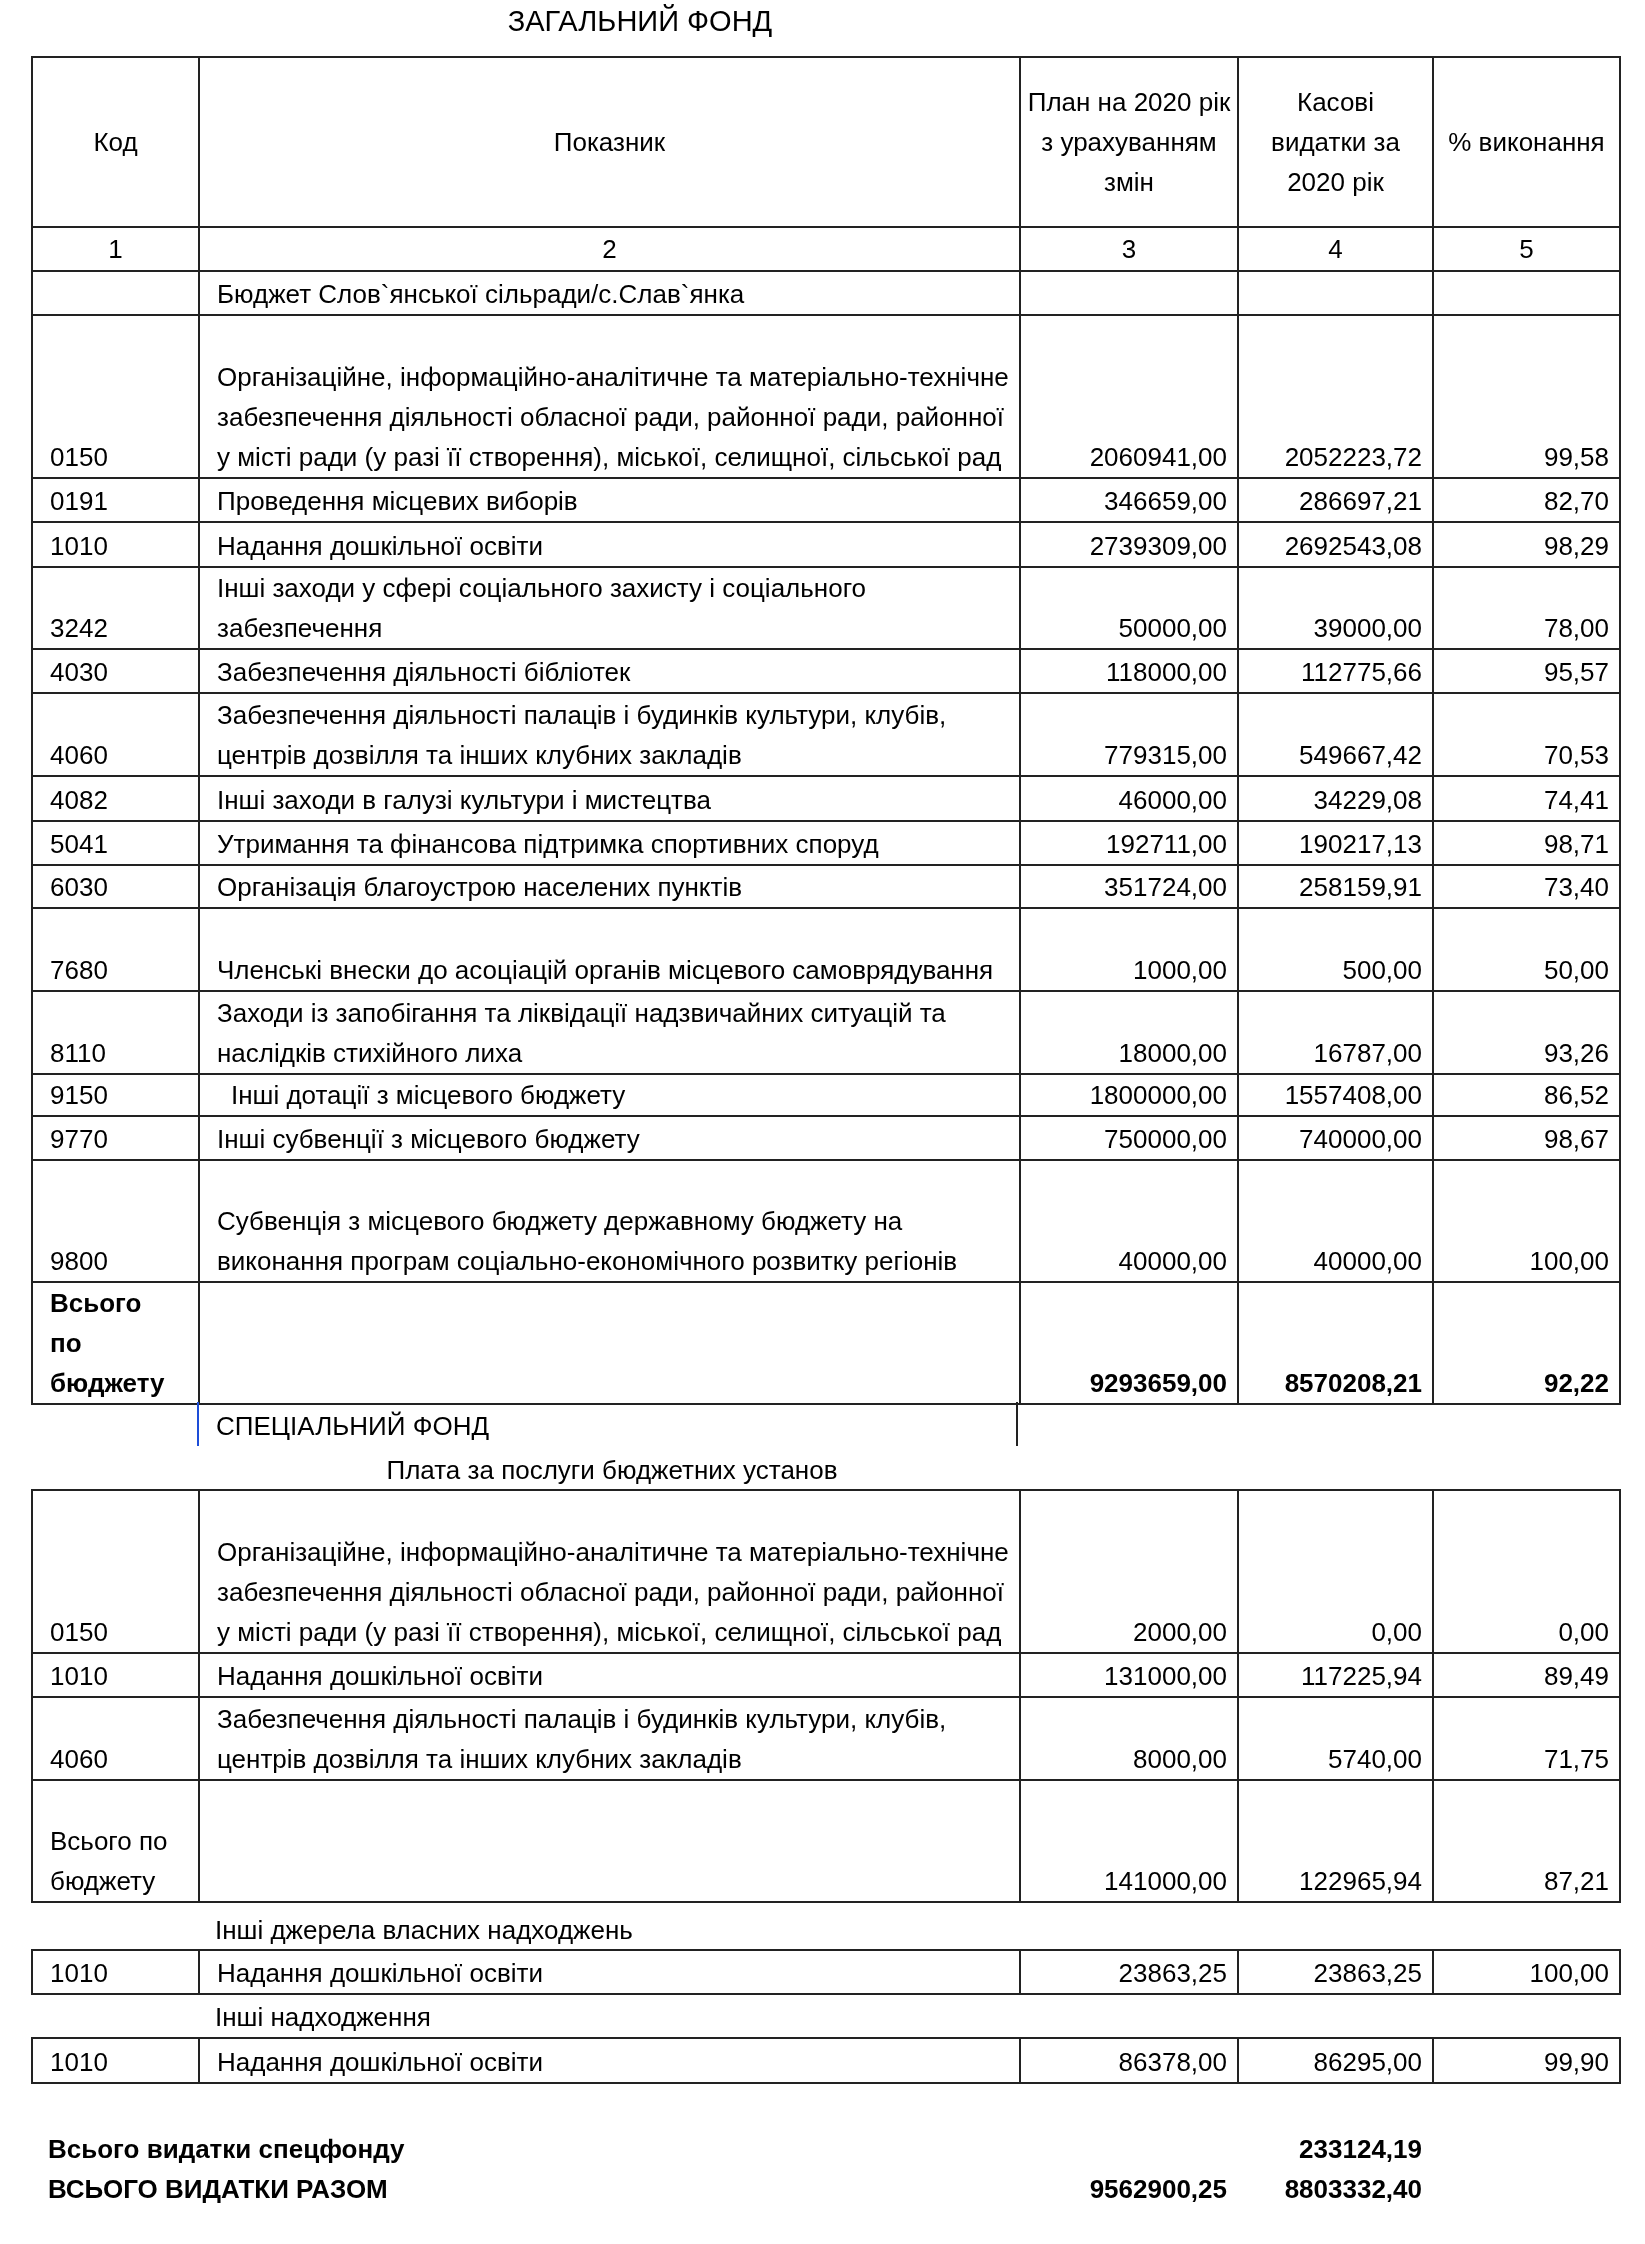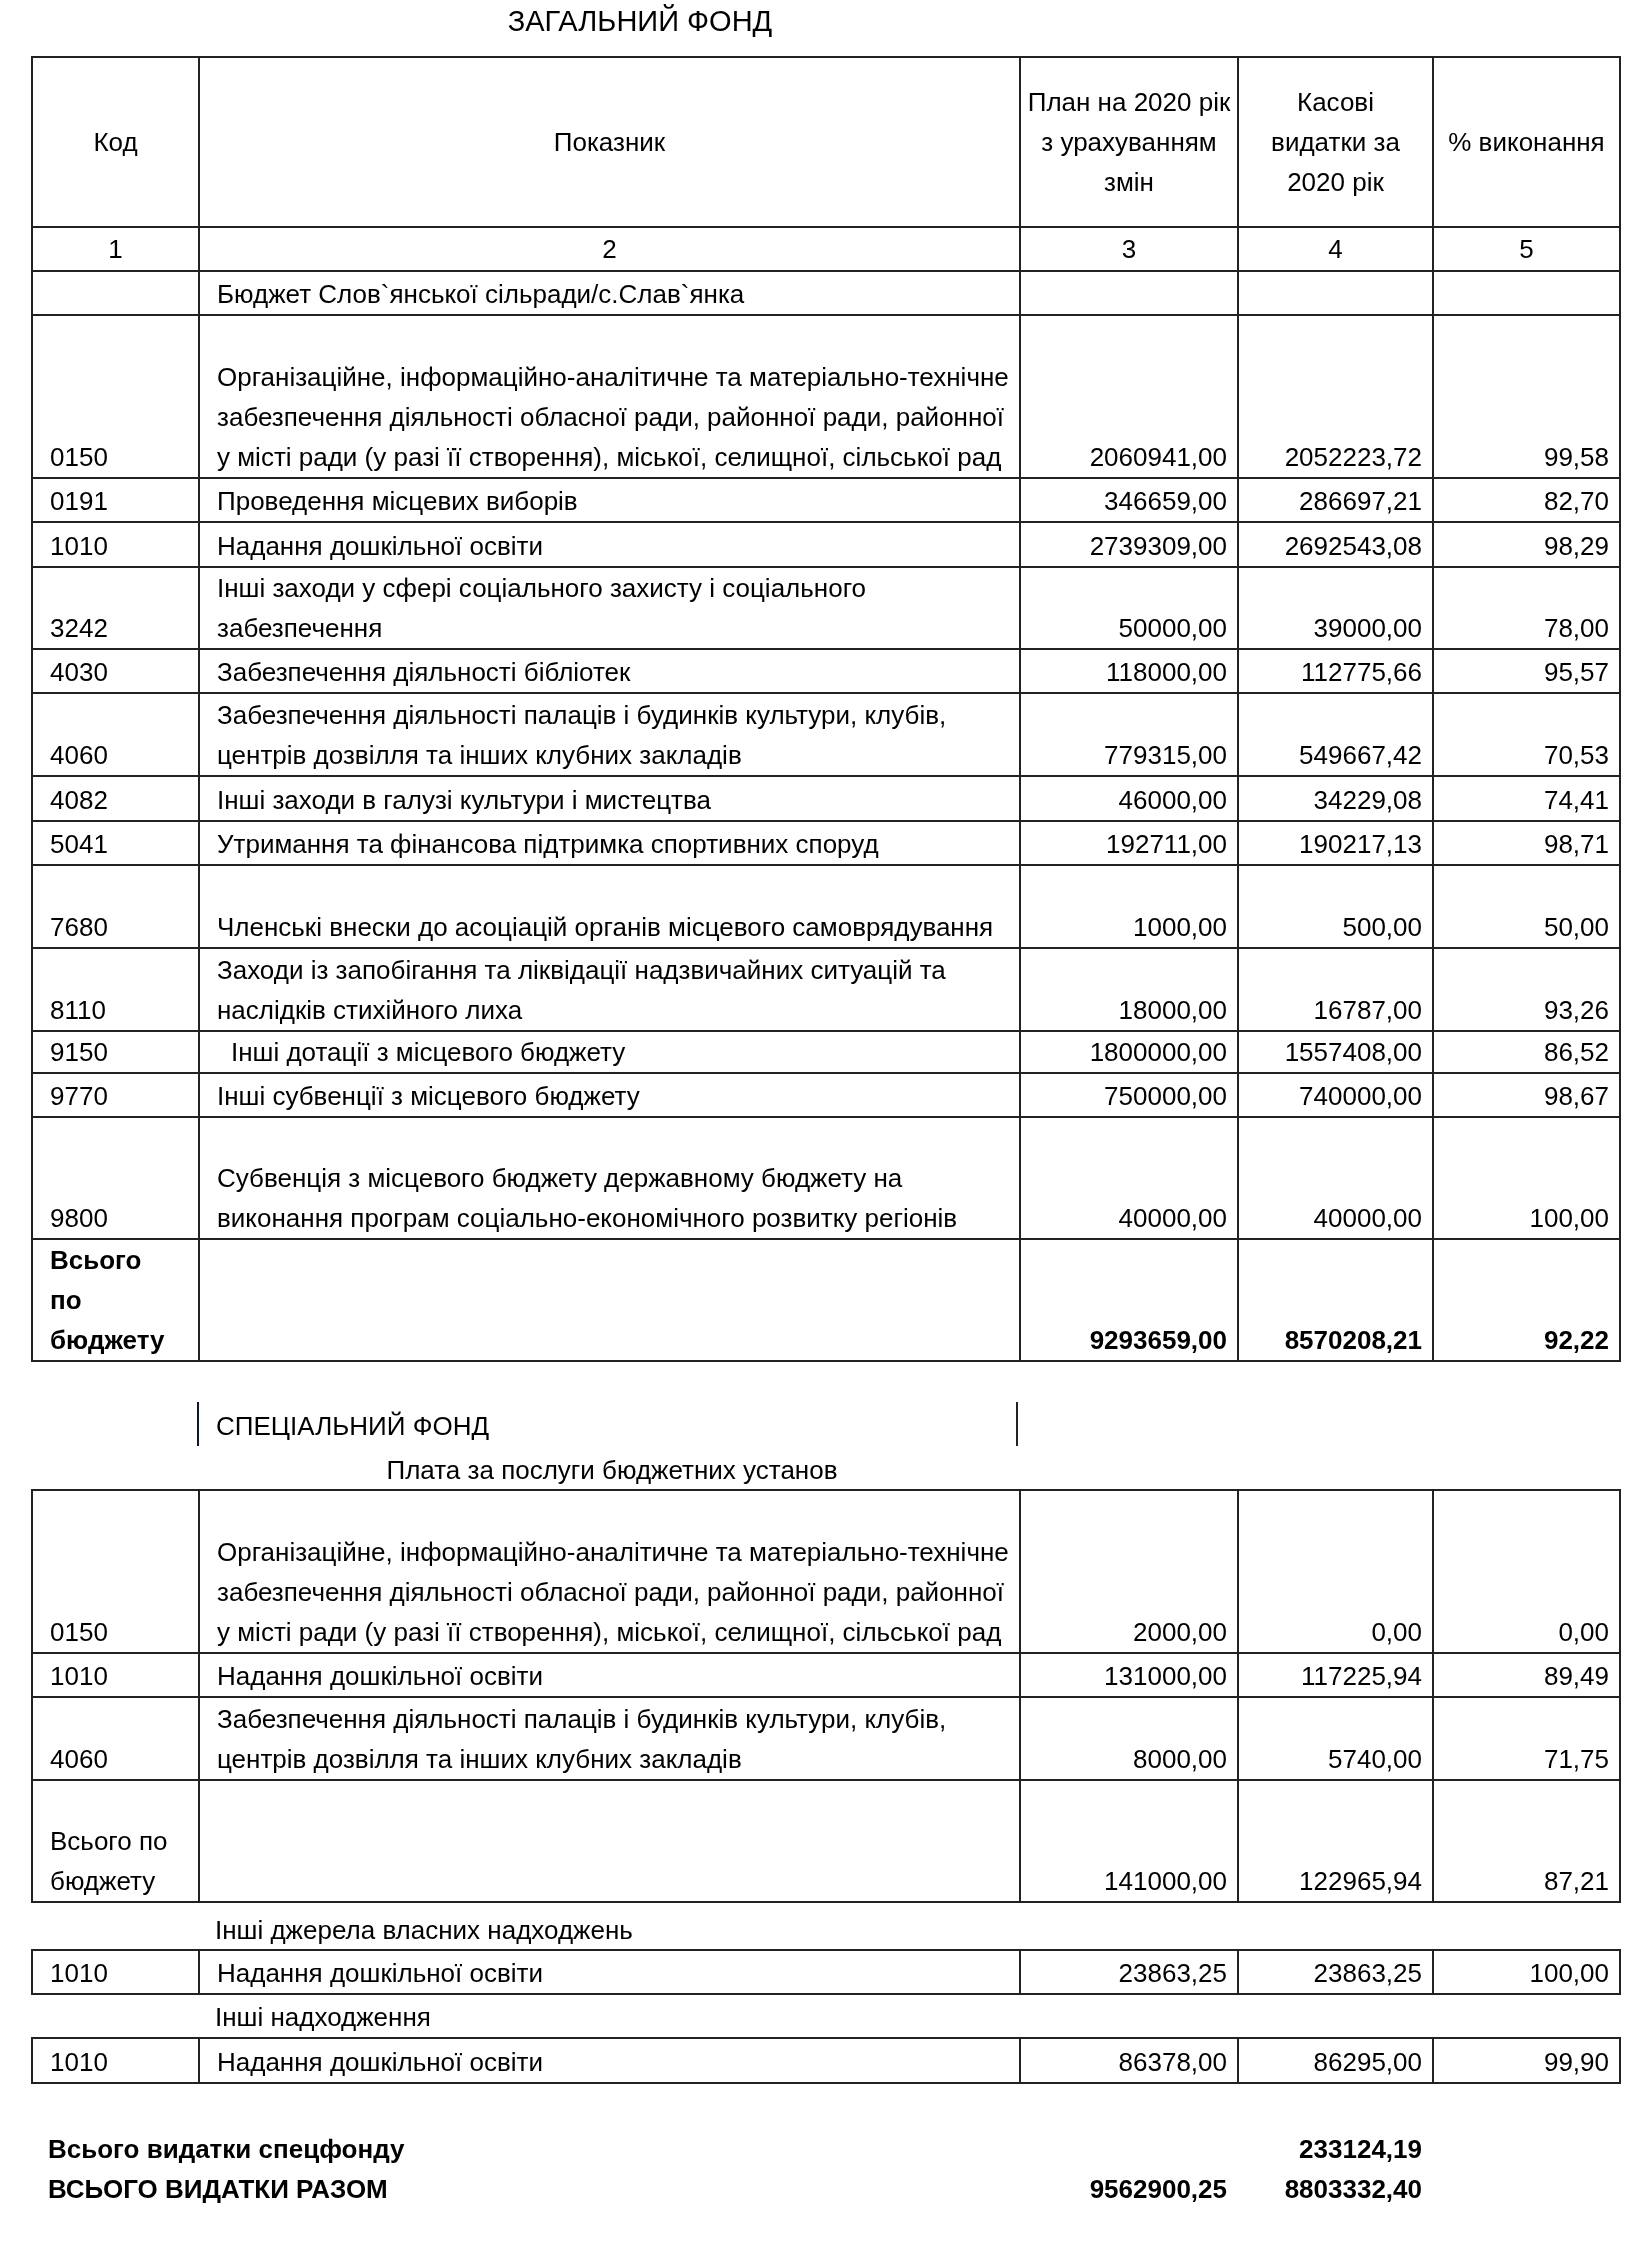--- a/index.html
+++ b/index.html
@@ -103,20 +103,27 @@
         <td class="num">34229,08</td>
         <td class="num">74,41</td>
       </tr>
       <tr style="height: 44px;">
         <td class="code">5041</td>
         <td style="padding-right: 8px;">Утримання та фінансова підтримка спортивних споруд</td>
         <td class="num">192711,00</td>
         <td class="num">190217,13</td>
         <td class="num">98,71</td>
       </tr>
+      <tr style="height: 43px;">
+        <td class="code">6030</td>
+        <td style="padding-right: 8px;">Організація благоустрою населених пунктів</td>
+        <td class="num">351724,00</td>
+        <td class="num">258159,91</td>
+        <td class="num">73,40</td>
+      </tr>
       <tr style="height: 83px;">
         <td class="code">7680</td>
         <td style="padding-right: 8px;">Членські внески до асоціацій органів місцевого самоврядування</td>
         <td class="num">1000,00</td>
         <td class="num">500,00</td>
         <td class="num">50,00</td>
       </tr>
       <tr style="height: 83px;">
         <td class="code">8110</td>
         <td style="padding-right: 8px;">Заходи із запобігання та ліквідації надзвичайних ситуацій та наслідків стихійного лиха</td>
@@ -150,21 +157,21 @@
       <tr style="height:122px;">
     <td class="bold" style="padding-right:30px;">Всього по бюджету</td>
     <td></td>
     <td class="num bold">9293659,00</td>
     <td class="num bold">8570208,21</td>
     <td class="num bold">92,22</td>
   </tr>
 </tbody>
   </table>
 
-<div style="position:absolute; left:197px; top:1402px; width:821px; height:44px; border-left:2px solid #0f172a; border-right:2px solid #222; box-sizing:border-box;">
+<div style="position:absolute; left:197px; top:1402px; width:821px; height:44px; border-left:2px solid #1d4ed8; border-right:2px solid #222; box-sizing:border-box;">
   <span style="position:absolute; left:17px; bottom:0; line-height:40px;">СПЕЦІАЛЬНИЙ ФОНД</span>
 </div>
 
 <div class="sec-label" style="left:0; width:1224px; text-align:center; top:1453px;">Плата за послуги бюджетних установ</div>
 
 <table style="top:1489px;">
   <colgroup>
       <col class="c1">
       <col class="c2">
       <col class="c3">

